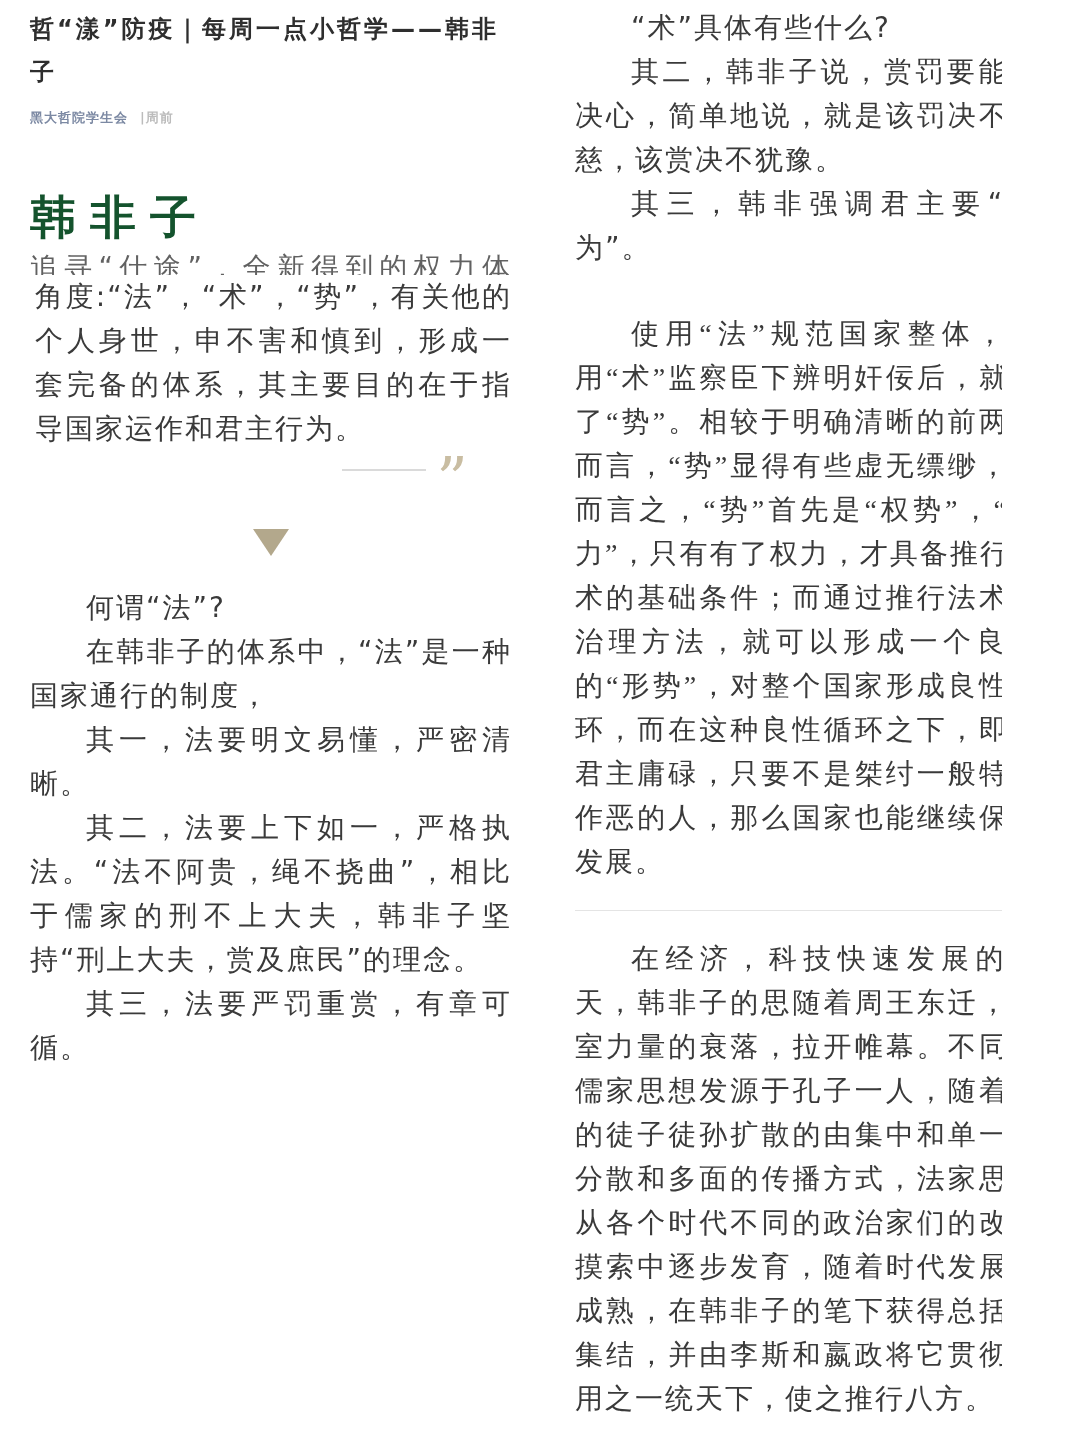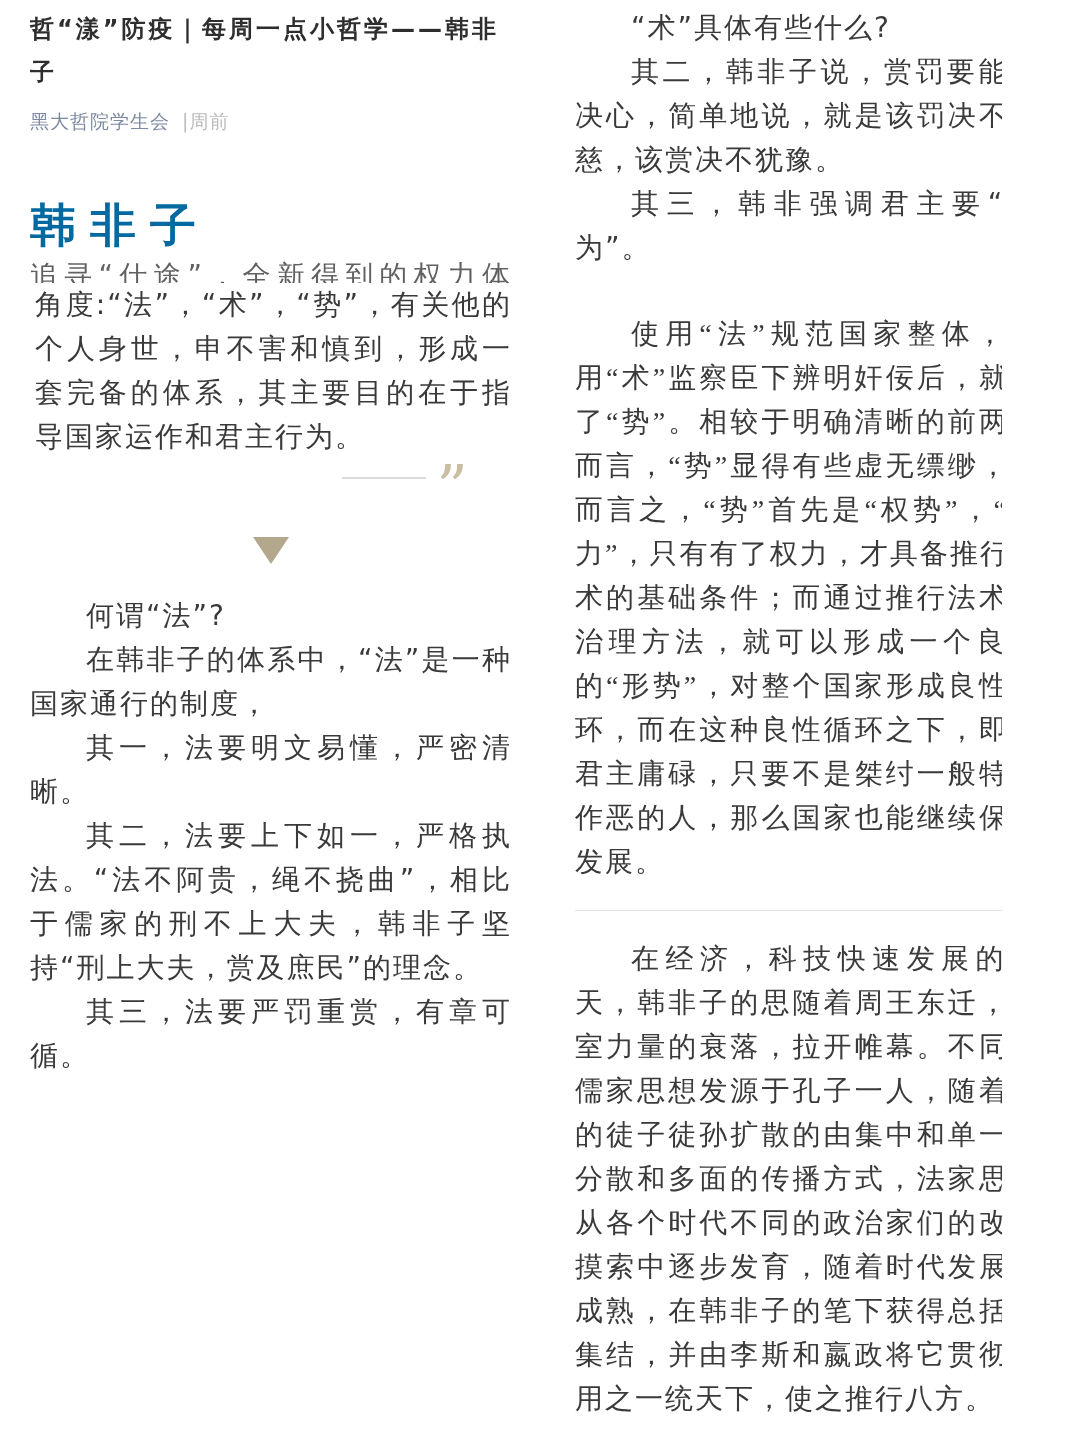--- a/index.html
+++ b/index.html
@@ -5,25 +5,25 @@
   html,body{margin:0;padding:0;background:#ffffff;}
   body{width:1080px;height:1440px;overflow:hidden;
        font-family:"DejaVu Sans","Liberation Sans",sans-serif;}
   .page{position:relative;width:1002px;height:1440px;background:#fff;overflow:hidden;border-radius:17px;}
 
   .col-left{position:absolute;left:30px;top:0;width:482px;}
   .col-right{position:absolute;left:575px;top:0;width:465px;}
 
   .title{margin-top:8px;font-size:24px;line-height:1.78;letter-spacing:3px;
          color:#2e2e2e;font-weight:600;}
-  .byline{margin-top:16px;font-size:19px;letter-spacing:1px;display:flex;align-items:flex-start;}
+  .byline{margin-top:16px;font-size:13px;letter-spacing:1px;display:flex;align-items:flex-start;font-weight:bold;}
   .author{color:#7c89a3;cursor:pointer;}
   .time{color:#bcbcbc;margin-left:12px;}
 
-  .h1{margin-top:60px;font-size:46px;letter-spacing:14px;color:#0369a1;font-weight:700;}
+  .h1{margin-top:60px;font-size:46px;letter-spacing:14px;color:#14532d;font-weight:700;}
 
   .para{font-size:28px;line-height:44px;letter-spacing:2px;color:#3a3a3a;
         text-align:justify;margin:0;}
   .ind{text-indent:2em;}
   .mt{margin-top:32px;}
 
   .clip-line{height:24px;overflow:hidden;opacity:.8;margin-top:2px;}
   .clip-line .para{line-height:34px;text-indent:0;}
 
   .quote-para{padding-left:5px;}

